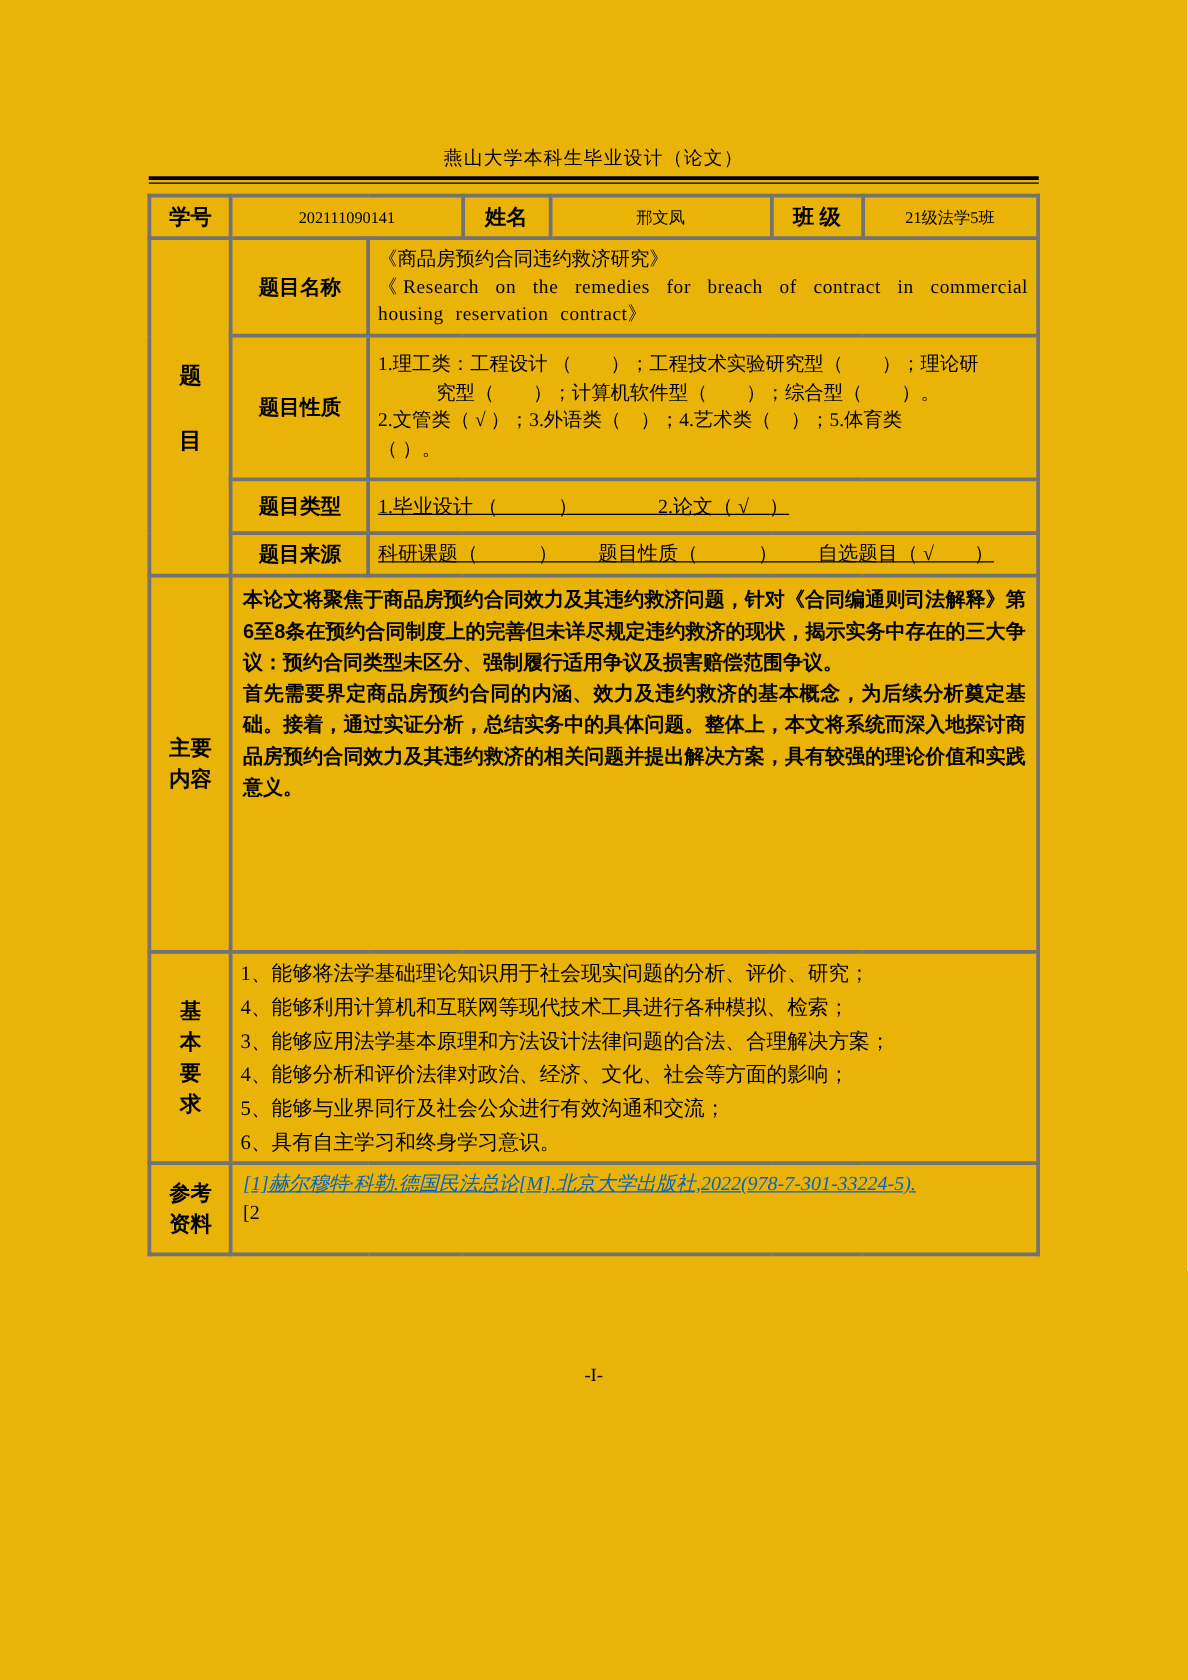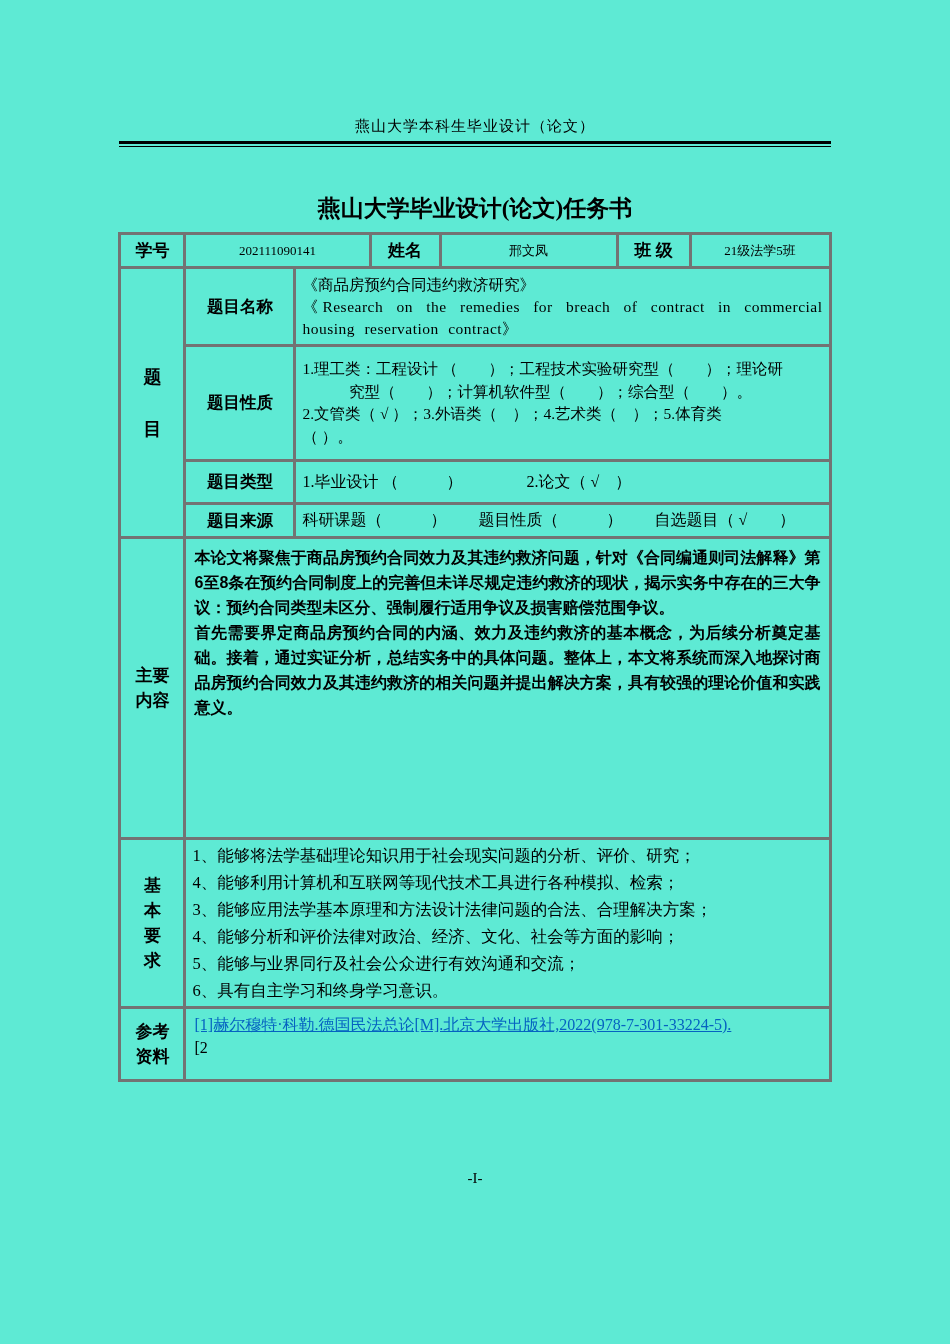--- a/index.html
+++ b/index.html
@@ -5,21 +5,21 @@
   * { box-sizing: border-box; }
   html, body { margin: 0; padding: 0; background: #ffffff; }
   body {
     font-family: "Liberation Serif", "DejaVu Serif", serif;
     color: #000;
   }
   .page {
     position: relative;
     width: 950px;
     height: 1344px;
-    background: #5eead4;
+    background: #eab308;
     overflow: hidden;
   }
   .running-header {
     padding-top: 117px;
     text-align: center;
     font-size: 15px;
     letter-spacing: 1px;
   }
   .header-rule { width: 712px; margin: 5px auto 0; }
   .rule-thick { border-top: 3px solid #000; height: 0; }
@@ -77,21 +77,21 @@
   .cell-content { font-size: 15.5px; }
   .name-cn { font-size: 15.5px; line-height: 23px; }
   .name-en {
     font-size: 15.5px;
     line-height: 22px;
     text-align: justify;
     word-spacing: 5px;
     letter-spacing: 0.5px;
   }
   .nature-line { font-size: 15.5px; line-height: 22.5px; }
-  .type-text, .source-text { font-size: 16px; }
+  .type-text, .source-text { font-size: 16px; text-decoration: underline; }
 
   .main-cell {
     vertical-align: top !important;
     padding: 6px 8px 4px 8px !important;
   }
   .main-cell p {
     margin: 0;
     font-size: 16px;
     line-height: 25px;
     font-weight: 700;
@@ -103,41 +103,41 @@
   .ref-cell {
     vertical-align: top !important;
     padding: 4px 8px !important;
     font-size: 16px;
     line-height: 23px;
   }
   .ref-link {
     color: #0563C1;
     text-decoration: underline;
     cursor: pointer;
+    font-style: italic;
   }
   .ref-next { color: #000; }
 
   .page-footer {
     margin-top: 88px;
     text-align: center;
     font-size: 15px;
   }
 </style>
 </head>
 <body>
 
 <div class="page">
 
   <div class="running-header">燕山大学本科生毕业设计（论文）</div>
   <div class="header-rule">
     <div class="rule-thick"></div>
     <div class="rule-thin"></div>
   </div>
 
-  <h1 class="doc-title">燕山大学毕业设计(论文)任务书</h1>
 
 
   <table class="task-table">
     <colgroup>
       <col style="width:65px">
         <col style="width:110px">
         <col style="width:75px">
       <col style="width:70px">
         <col style="width:177px">
         <col style="width:73px">

